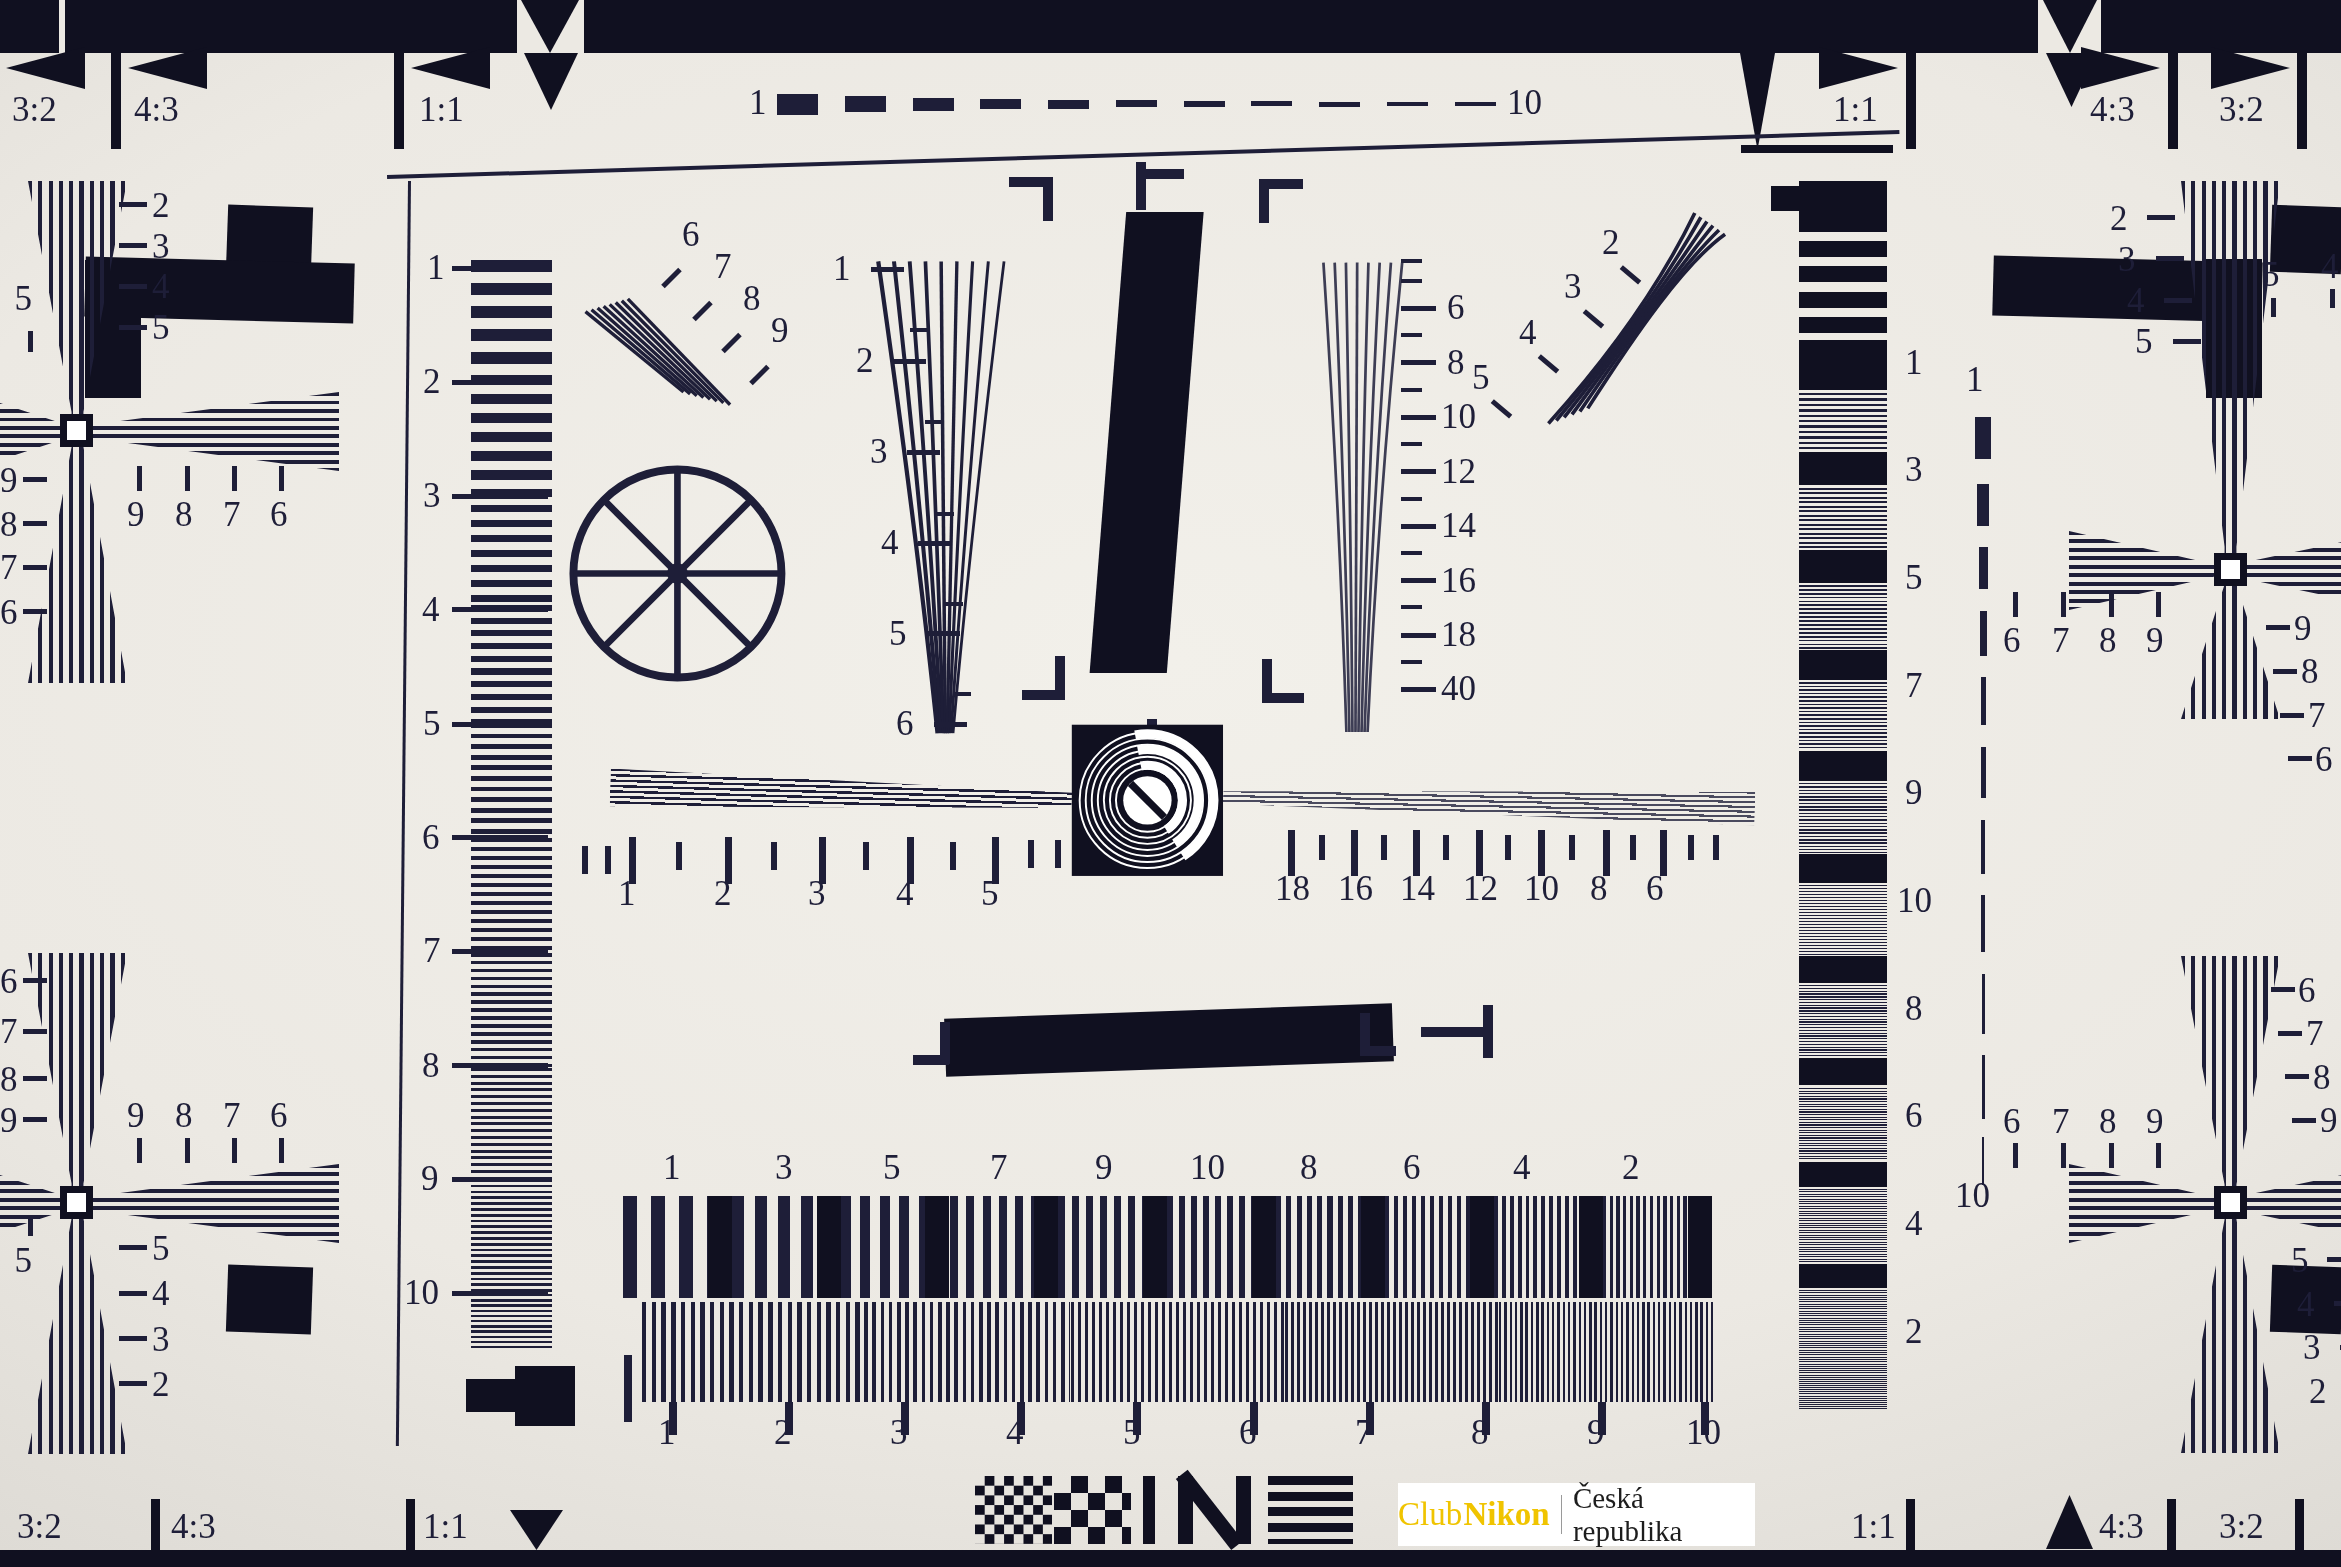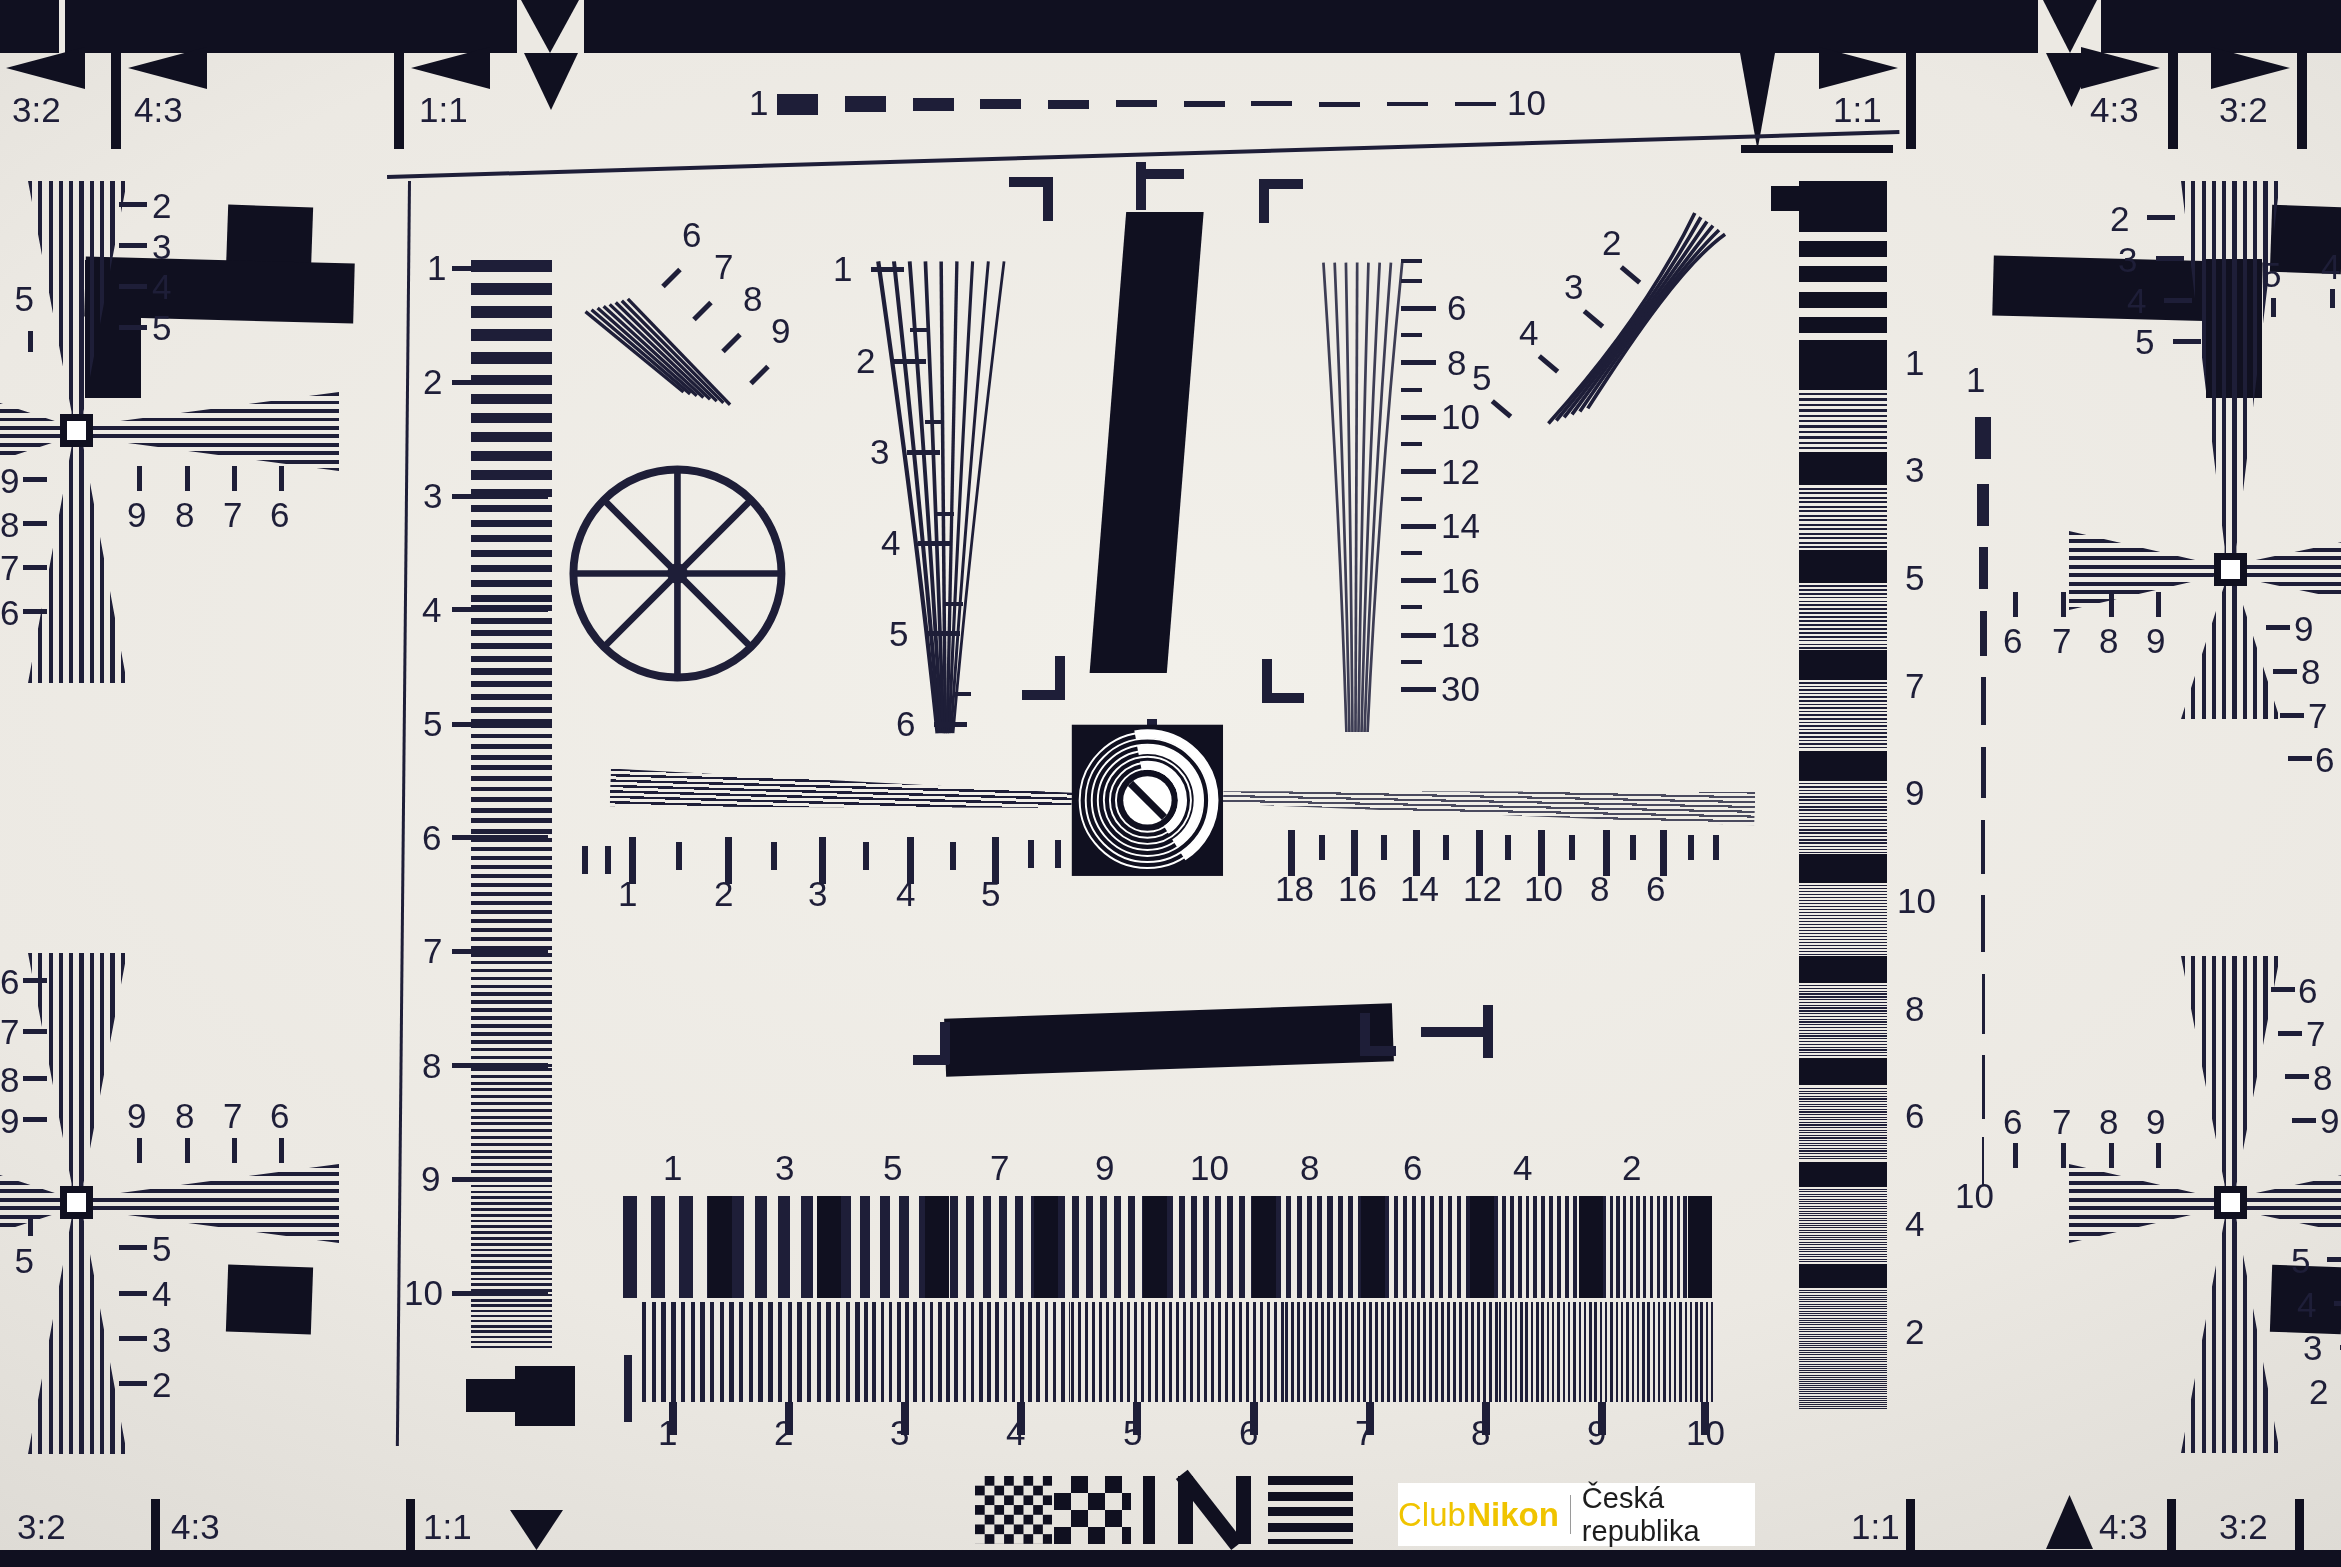--- a/index.html
+++ b/index.html
@@ -1,18 +1,18 @@
 <!DOCTYPE html>
 <html style="font-size:9.7px"><head>
 <meta charset="utf-8">
 <style>
   html,body{margin:0;padding:0;background:#888;}
   #stage{position:relative;width:2342px;height:1568px;overflow:hidden;
     background:radial-gradient(ellipse 115% 95% at 50% 42%, #f2f0ea 0%, #ece9e3 48%, #ddDAd4 76%, #c2bfb9 100%);
-    font-family:Liberation Sans, sans-serif;}
+    font-family:Liberation Serif, serif;}
   .abs{position:absolute;}
   .blk{position:absolute;background:var(--black,#101020);}
   .dash{position:absolute;background:var(--ink,#1e1e38);}
   .lbl{position:absolute;font-size:35px;line-height:1;color:var(--ink,#1e1e38);white-space:nowrap;}
   .tri{position:absolute;background:var(--black,#101020);}
   .stripes-h{position:absolute;}
   .wm{position:absolute;display:flex;align-items:center;justify-content:center;gap:11px;background:#ffffff;}
   .wm .nikon{color:var(--yellow,#f0c400);font-size:33px;}
   .wm .club{color:var(--yellow,#f0c400);font-size:33px;font-weight:bold;}
   .wm .div{width:1.2px;height:39px;background:#9a9a9a;}
@@ -292,21 +292,21 @@
     <span class="lbl" style="left: 1441px; top: 399px; font-size: 35px;">10</span>
     <div style="position: absolute; left: 1401px; top: 415px; width: 35px; height: 5.4px; background: var(--ink);"></div>
     <span class="lbl" style="left: 1441px; top: 454px; font-size: 35px;">12</span>
     <div style="position: absolute; left: 1401px; top: 469px; width: 35px; height: 5.4px; background: var(--ink);"></div>
     <span class="lbl" style="left: 1441px; top: 508px; font-size: 35px;">14</span>
     <div style="position: absolute; left: 1401px; top: 524px; width: 35px; height: 5.4px; background: var(--ink);"></div>
     <span class="lbl" style="left: 1441px; top: 563px; font-size: 35px;">16</span>
     <div style="position: absolute; left: 1401px; top: 578px; width: 35px; height: 5.4px; background: var(--ink);"></div>
     <span class="lbl" style="left: 1441px; top: 617px; font-size: 35px;">18</span>
     <div style="position: absolute; left: 1401px; top: 633px; width: 35px; height: 5.4px; background: var(--ink);"></div>
-    <span class="lbl" style="left: 1441px; top: 671px; font-size: 35px;">30</span>
+    <span class="lbl" style="left: 1441px; top: 671px; font-size: 35px;">40</span>
     <div style="position: absolute; left: 1401px; top: 687px; width: 35px; height: 5.4px; background: var(--ink);"></div>
     <div style="position: absolute; left: 1401px; top: 259px; width: 20.6px; height: 4.2px; background: var(--ink);"></div>
     <div style="position: absolute; left: 1401px; top: 279px; width: 20.6px; height: 4.2px; background: var(--ink);"></div>
     <div style="position: absolute; left: 1401px; top: 333px; width: 20.6px; height: 4.2px; background: var(--ink);"></div>
     <div style="position: absolute; left: 1401px; top: 388px; width: 20.6px; height: 4.2px; background: var(--ink);"></div>
     <div style="position: absolute; left: 1401px; top: 442px; width: 20.6px; height: 4.2px; background: var(--ink);"></div>
     <div style="position: absolute; left: 1401px; top: 497px; width: 20.6px; height: 4.2px; background: var(--ink);"></div>
     <div style="position: absolute; left: 1401px; top: 551px; width: 20.6px; height: 4.2px; background: var(--ink);"></div>
     <div style="position: absolute; left: 1401px; top: 605px; width: 20.6px; height: 4.2px; background: var(--ink);"></div>
     <div style="position: absolute; left: 1401px; top: 660px; width: 20.6px; height: 4.2px; background: var(--ink);"></div>

